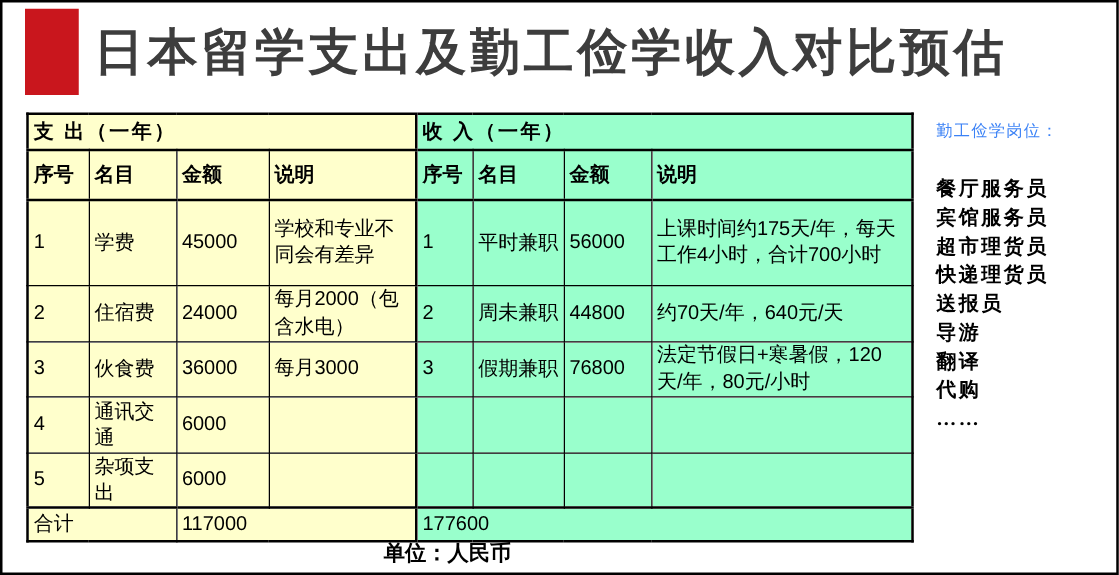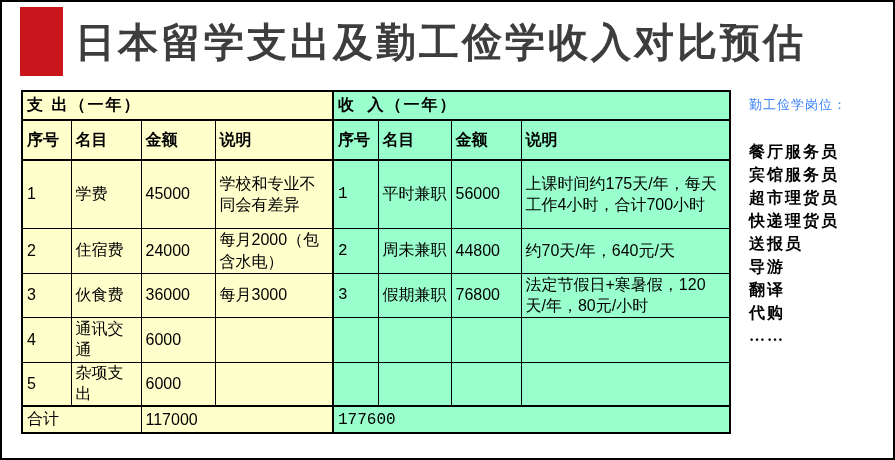--- a/index.html
+++ b/index.html
@@ -32,21 +32,21 @@
     border:1px solid #000000; padding:0 4px; 
     vertical-align:middle; color:#000; font-size:16px; overflow:hidden;
     box-sizing:border-box;
   }
   .exp { background:#FFFFCC; }
   .inc { background:#99FFCC; }
   .group-hd { font-size:19px; font-weight:bold; letter-spacing:2px; border-bottom:2px solid #000 !important; }
   .col-hd   { font-size:17px; font-weight:bold; border-bottom:2px solid #000 !important; }
   .note     { text-align:left; font-size:15px; line-height:1.35; }
   .num      { font-size:17px; }
-  .b-left-2 { border-left:2px solid #000 !important;font-family:Liberation Mono, monospace; }
+  .b-left-2 { border-left:2px solid #000 !important; }
   .total-row td { border-top:2px solid #000 !important;margin-left:20px; }
   .total-label {
     text-align:left; font-family:"Liberation Serif","DejaVu Serif",serif;
     font-size:18px; padding-left:5px;
   }
   tr.r-gh { height:29px; } tr.r-ch { height:40px; }
   tr.r1 { height:68px; } tr.r2 { height:45px; } tr.r3 { height:44px; }
   tr.r4 { height:45px; } tr.r5 { height:44px; } tr.r-tot { height:27px; }
   
   .sidebar { position:absolute; left:747px; top:94px; width:146px; }
@@ -161,14 +161,15 @@
       <div>超市理货员</div>
       <div>快递理货员</div>
       <div>送报员</div>
       <div>导游</div>
       <div>翻译</div>
       <div>代购</div>
       <div>……</div>
     </div>
   </div>
 
+  <div class="unit-note">单位：人民币</div>
 
 </div>
 
 </body></html>

